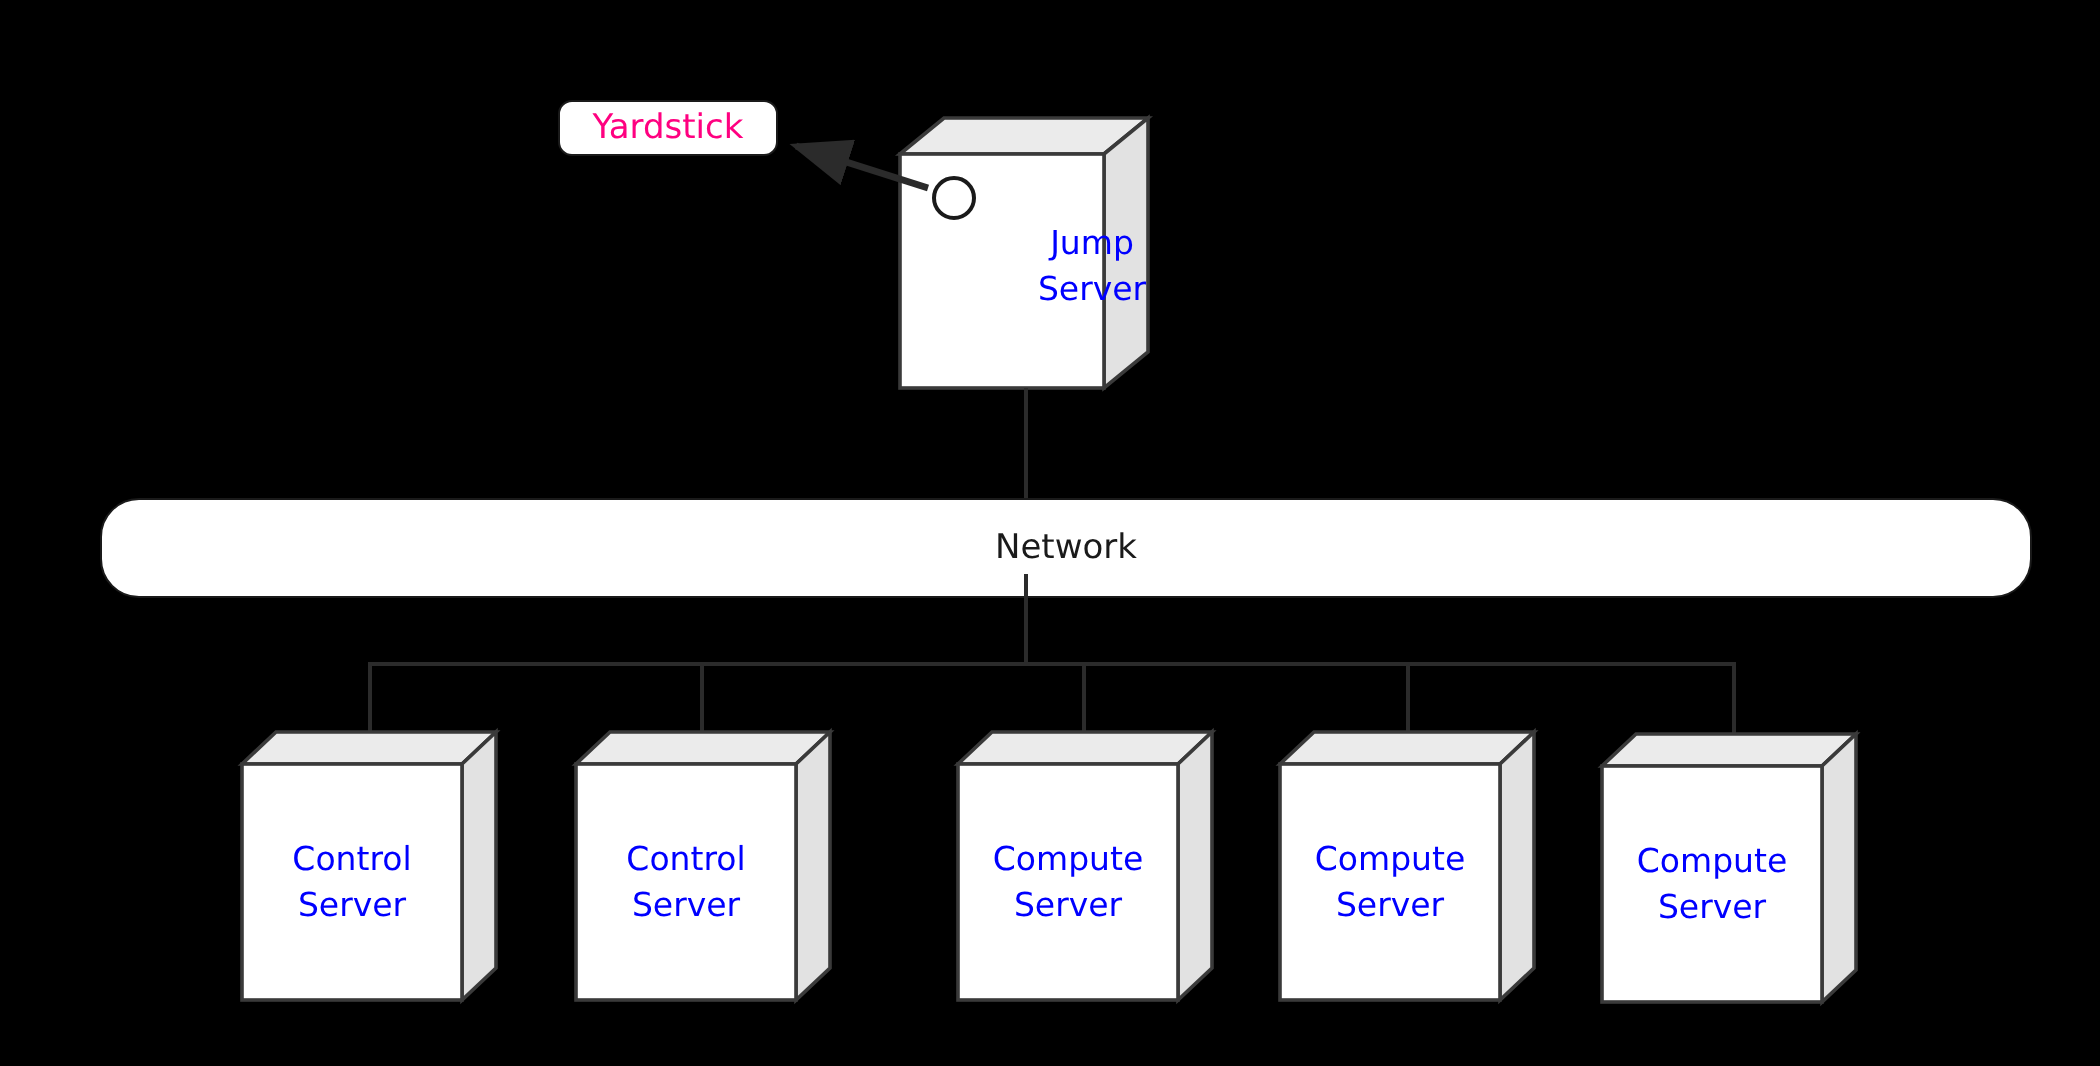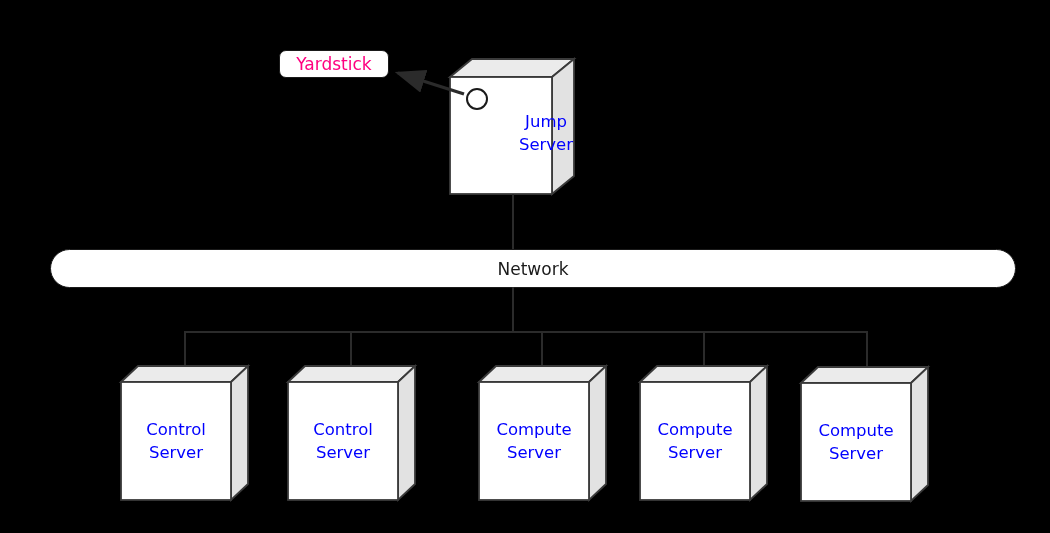--- a/index.html
+++ b/index.html
@@ -55,21 +55,21 @@
     font-size: 17px;
     font-family: "DejaVu Sans", sans-serif;
   }
 
   
   #network-bar {
     position: absolute;
     left: 50px;
     top: 249px;
     width: 966px;
-    height: 39px;
+    height: 50px;
     background: #ffffff;
     border: 1.8px solid #1a1a1a;
     border-radius: 19.5px;
     box-sizing: border-box;
     display: flex;
     align-items: center;
     justify-content: center;
   }
   #network-label {
     color: #1a1a1a;

